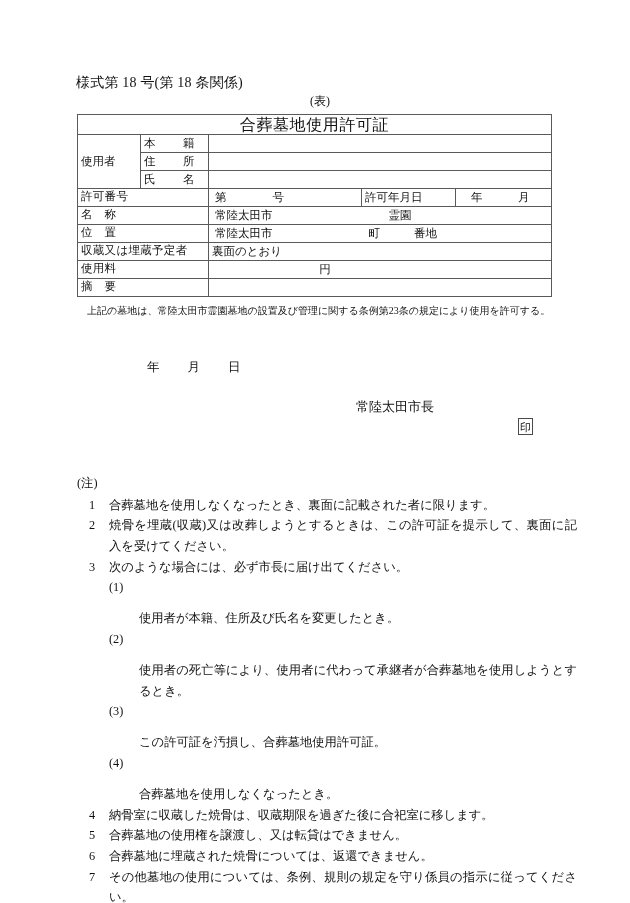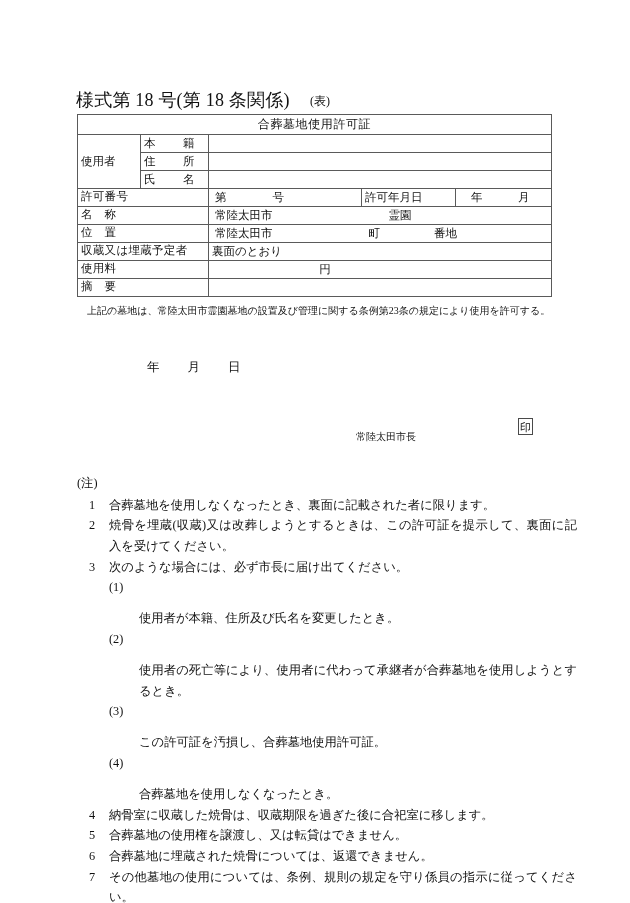--- a/index.html
+++ b/index.html
@@ -22,24 +22,23 @@
     width: 630px;
     height: 903px;
     overflow: hidden;
   }
 
   
   .form-no {
     position: absolute;
     left: 76px;
     top: 74px;
-    font-size: 18px;
+    font-size: 14px;
     letter-spacing: 0.2px;
     white-space: nowrap;
-    margin-top: 14px;
   }
 
   
   .omote-label {
     position: absolute;
     left: 0;
     top: 93px;
     width: 630px;
     text-align: center;
     font-size: 12px;
@@ -62,21 +61,21 @@
     height: 17px;
     padding: 0 3px;
     vertical-align: middle;
     line-height: 1.1;
     overflow: hidden;
     white-space: nowrap;
   }
   .permit-table td.title-cell {
     text-align: center;
     height: 19px;
-    font-size: 12px;
+    font-size: 16px;
     letter-spacing: 0.6px;
   }
   .lbl {
   }
   .lbl-wide {
     text-align: left;
     letter-spacing: 0.3px;
     font-family: Liberation Mono, monospace;
   }
   .val {
@@ -102,21 +101,21 @@
   }
   .name-row-inner .p1 { padding-left: 3px; }
   .name-row-inner .p2 { margin-left: 116px; }
 
   .pos-row-inner {
     display: flex;
     align-items: center;
   }
   .pos-row-inner .p1 { padding-left: 3px; }
   .pos-row-inner .p2 { margin-left: 96px; }
-  .pos-row-inner .p3 { margin-left: 54px; }
+  .pos-row-inner .p3 { margin-left: 34px; }
 
   .yen-inner {
     display: block;
     text-align: center;
     padding-right: 110px;
   }
 
   .date-inner {
     display: block;
     text-align: center;
@@ -147,22 +146,22 @@
     white-space: nowrap;
   }
   .date-line span { display: inline-block; }
   .date-line .g2 { margin-left: 28px; }
   .date-line .g3 { margin-left: 28px; }
 
   
   .mayor-line {
     position: absolute;
     left: 356px;
-    top: 430px;
-    font-size: 10px;
+    top: 398px;
+    font-size: 13px;
     white-space: nowrap;
   }
   .seal-box {
     position: absolute;
     left: 518px;
     top: 418px;
     width: 15px;
     height: 17px;
     border: 1px solid #4a4a4a;
     font-size: 11px;

